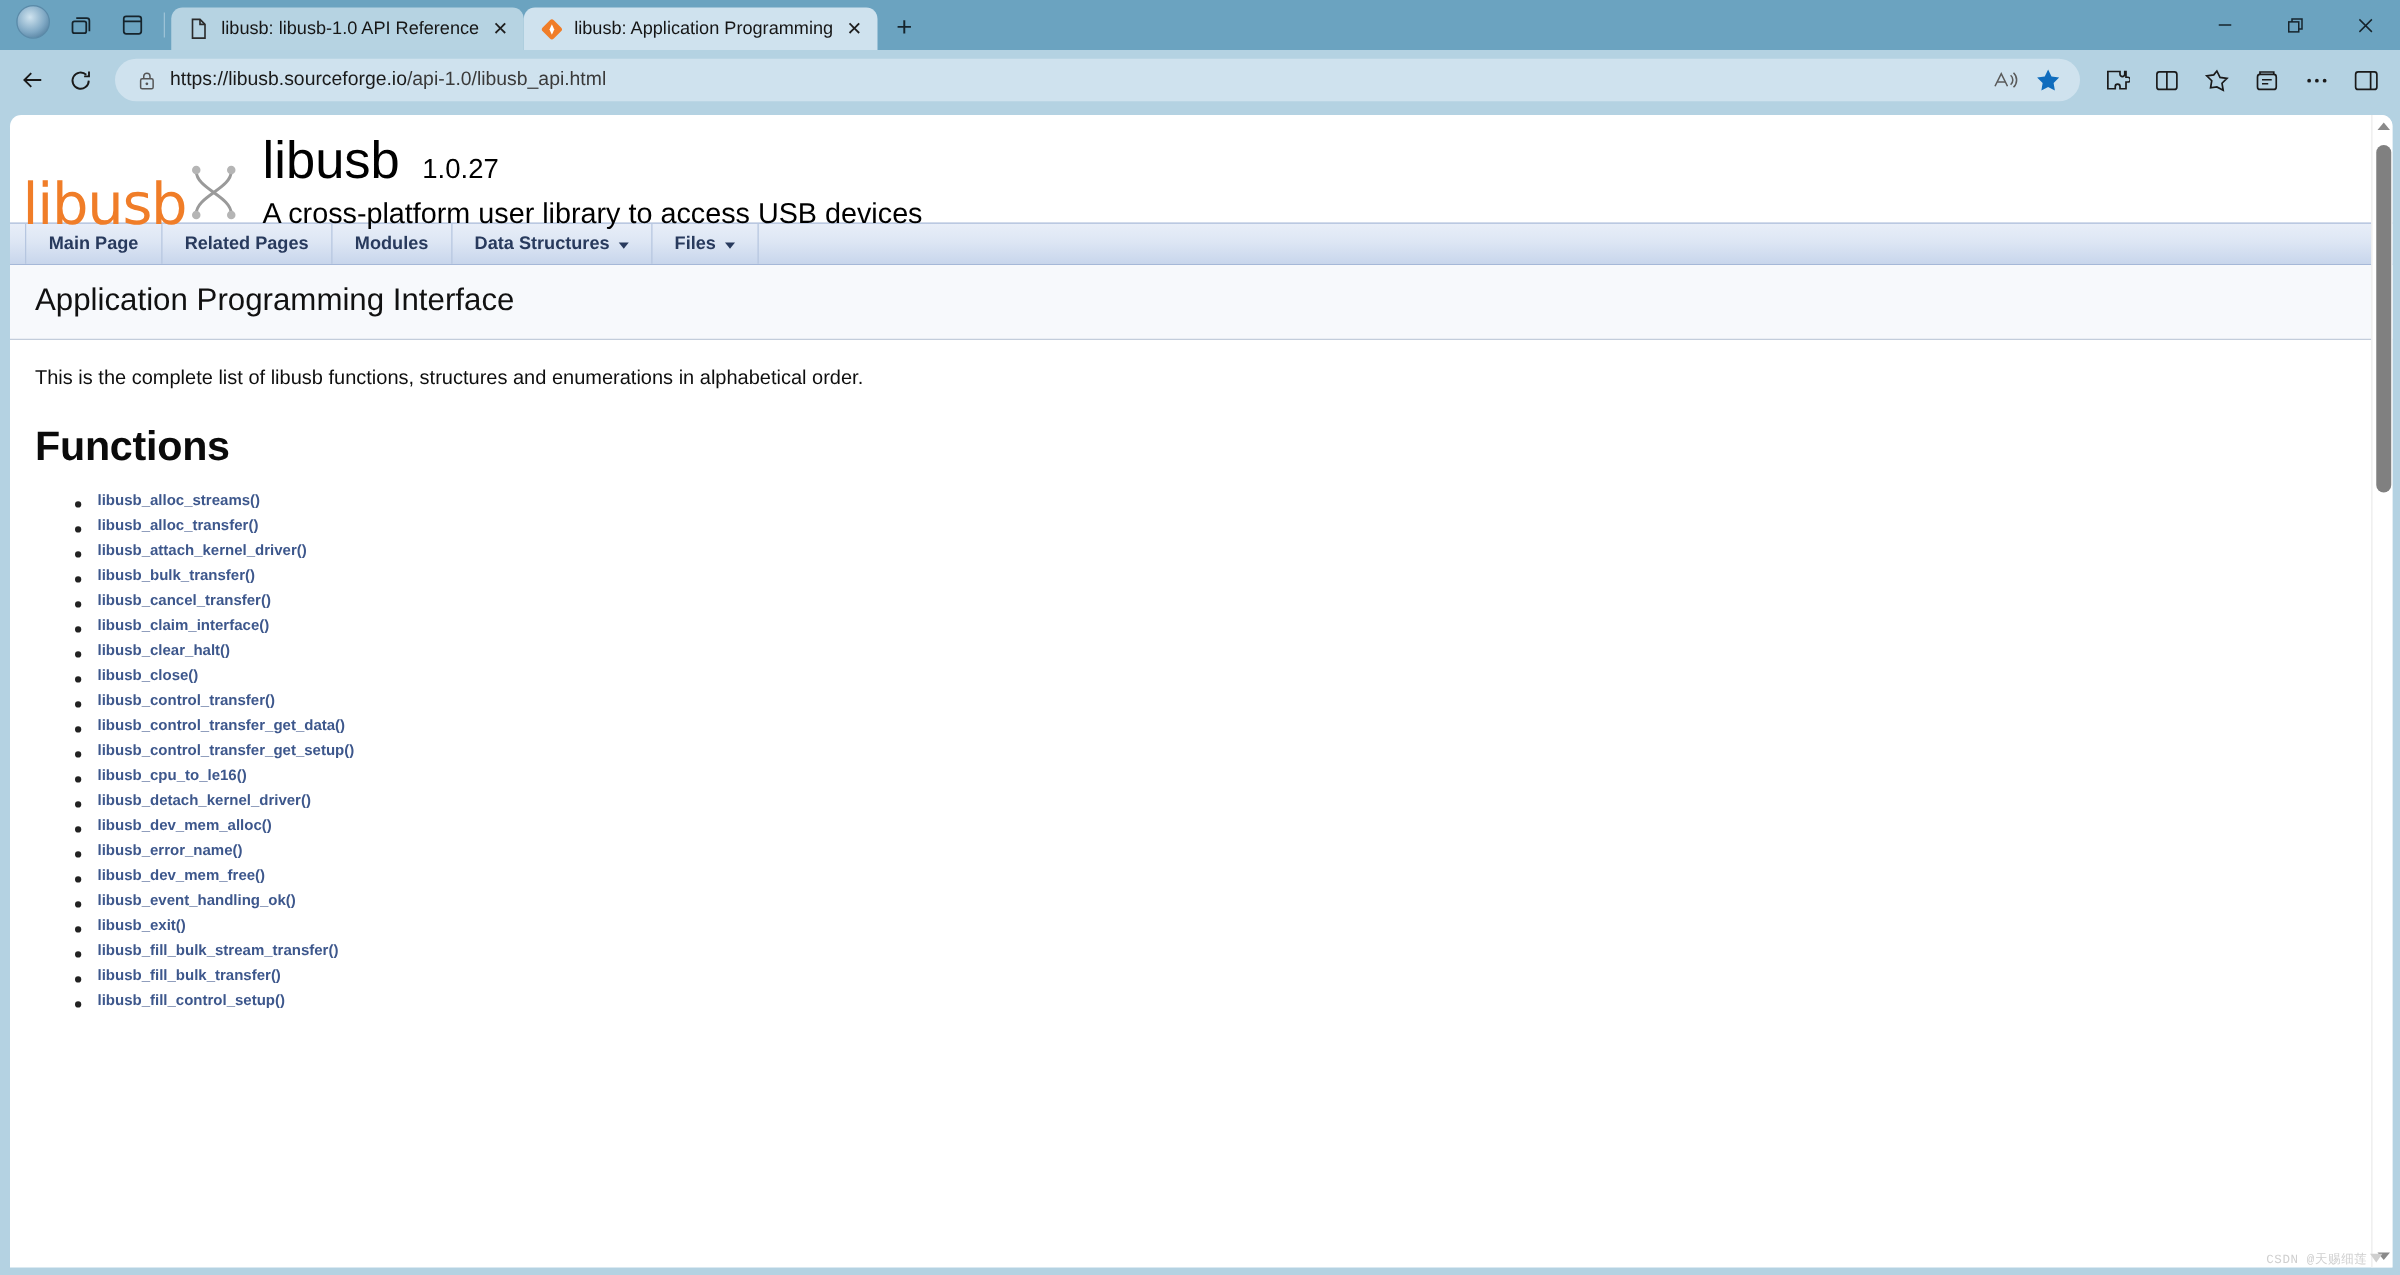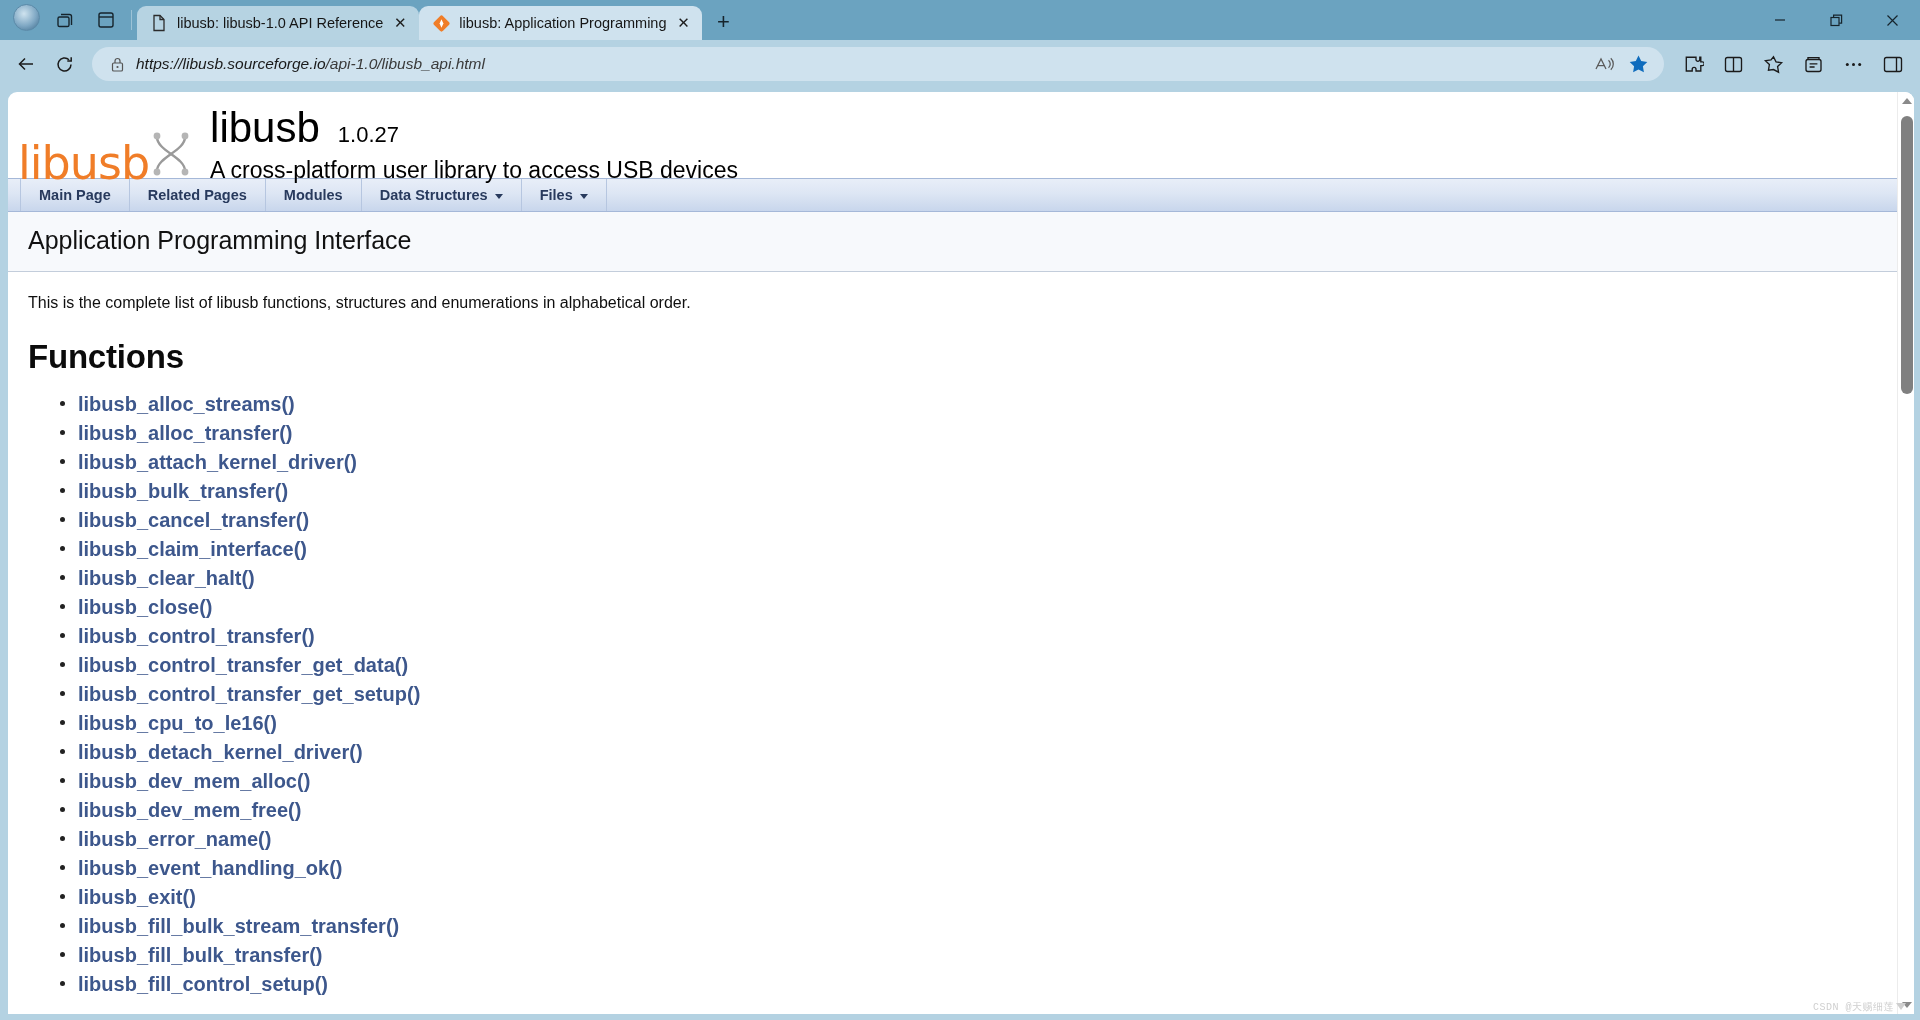--- a/index.html
+++ b/index.html
@@ -90,21 +90,20 @@
   }
   .omnibox {
     flex: 1 1 auto;
     height: 34px;
     background: #cfe2ee;
     border-radius: 17px;
     display: flex; align-items: center;
     padding: 0 10px 0 14px;
     margin: 0 8px;
     min-width: 0;
-    font-style: italic;
   }
   .lock { width: 22px; height: 22px; flex:0 0 auto; display:flex; align-items:center; justify-content:center; margin-right: 8px;}
   .url {
     font-size: 15.5px; color: #3a3a3a;
     white-space: nowrap; overflow: hidden;
     flex: 1 1 auto;
   }
   .url .host { color: #1a1a1a; }
   .omni-icons { display: flex; align-items: center; gap: 2px; flex: 0 0 auto; }
   .omni-ico { width: 32px; height: 32px; display:flex; align-items:center; justify-content:center; }
@@ -181,21 +180,21 @@
   .pagehdr h1 { font-size: 25px; color: #111; font-weight: normal; }
 
   .contents { padding: 22px 20px 0 20px; }
   .intro { font-size: 16px; color: #0f0f0f; }
   .h1big {
     font-size: 33px; font-weight: bold; color: #0b0b0b;
     margin: 26px 0 14px 0; letter-spacing: -0.2px;
   }
   ul.fnlist { list-style: none; margin: 0 0 0 26px; }
   ul.fnlist li {
-    font-size: 20px; font-weight: bold;
+    font-size: 12px; font-weight: bold;
     color: #3d578c;
     padding: 3px 0;
     position: relative;
     padding-left: 24px;
   }
   ul.fnlist li::before {
     content: "";
     position: absolute; left: 6px; top: 11px;
     width: 5px; height: 5px; border-radius: 50%;
     background: #222;
@@ -446,22 +445,22 @@
           <li><a style="color:inherit;text-decoration:none;">libusb_cancel_transfer()</a></li>
           <li><a style="color:inherit;text-decoration:none;">libusb_claim_interface()</a></li>
           <li><a style="color:inherit;text-decoration:none;">libusb_clear_halt()</a></li>
           <li><a style="color:inherit;text-decoration:none;">libusb_close()</a></li>
           <li><a style="color:inherit;text-decoration:none;">libusb_control_transfer()</a></li>
           <li><a style="color:inherit;text-decoration:none;">libusb_control_transfer_get_data()</a></li>
           <li><a style="color:inherit;text-decoration:none;">libusb_control_transfer_get_setup()</a></li>
           <li><a style="color:inherit;text-decoration:none;">libusb_cpu_to_le16()</a></li>
           <li><a style="color:inherit;text-decoration:none;margin-top:28px;">libusb_detach_kernel_driver()</a></li>
           <li><a style="color:inherit;text-decoration:none;">libusb_dev_mem_alloc()</a></li>
+          <li><a style="color:inherit;text-decoration:none;">libusb_error_name()</a></li>
           <li><a style="color:inherit;text-decoration:none;">libusb_dev_mem_free()</a></li>
-          <li><a style="color:inherit;text-decoration:none;">libusb_error_name()</a></li>
           <li><a style="color:inherit;text-decoration:none;">libusb_event_handling_ok()</a></li>
           <li><a style="color:inherit;text-decoration:none;">libusb_exit()</a></li>
           <li><a style="color:inherit;text-decoration:none;">libusb_fill_bulk_stream_transfer()</a></li>
           <li><a style="color:inherit;text-decoration:none;">libusb_fill_bulk_transfer()</a></li>
           <li><a style="color:inherit;text-decoration:none;">libusb_fill_control_setup()</a></li>
         </ul>
       </div>
     </div>
 
     <div class="sbar">

